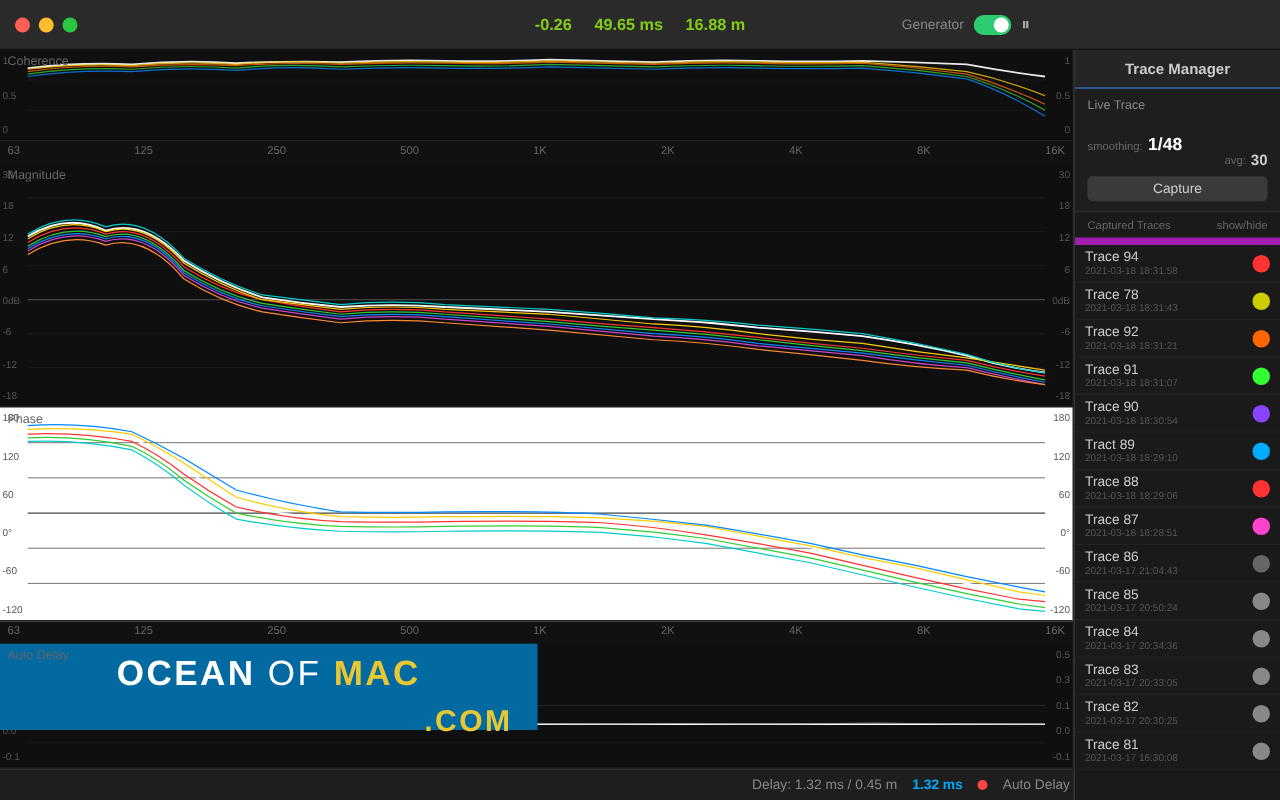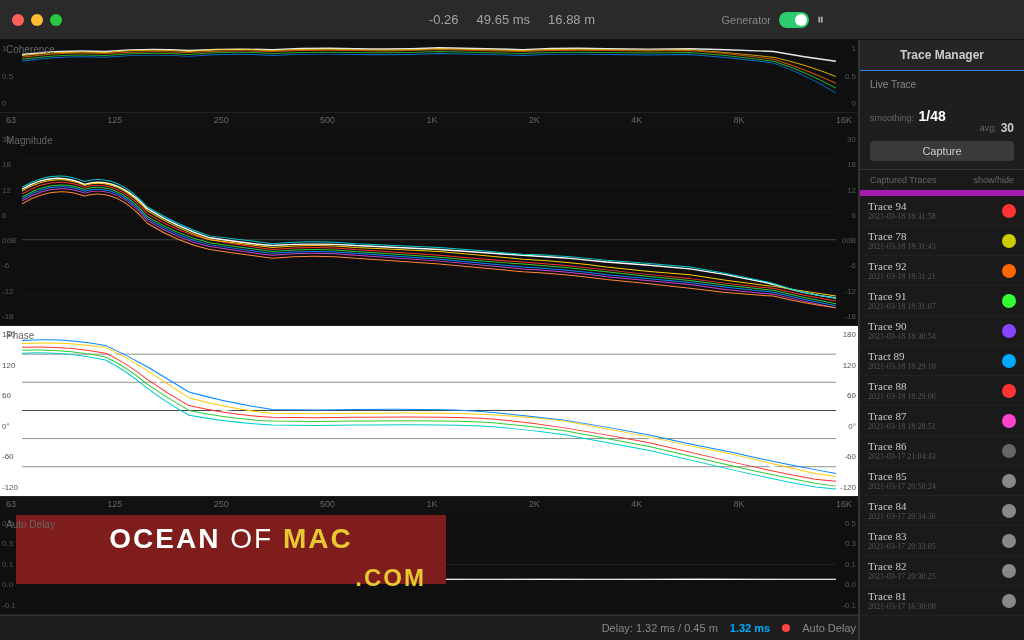--- a/index.html
+++ b/index.html
@@ -35,22 +35,22 @@
       height: 12px;
       border-radius: 50%;
     }
     .tl-red { background: #ff5f57; }
     .tl-yellow { background: #febc2e; }
     .tl-green { background: #28c840; }
     .titlebar-info {
       display: flex;
       gap: 18px;
       font-size: 13px;
-      color: #a3a3a3;
-      font-weight: 400;
+      color: #84cc16;
+      font-weight: 700;
     }
     .titlebar-right {
       position: absolute;
       right: 200px;
       display: flex;
       align-items: center;
       gap: 8px;
       font-size: 12px;
       color: #aaa;
     }
@@ -312,21 +312,20 @@
       background: #1a1a1a;
     }
 
     .trace-item {
       display: flex;
       align-items: center;
       padding: 4px 8px;
       border-bottom: 1px solid #222;
       cursor: pointer;
       justify-content: space-between;
-      font-family: Liberation Serif, serif;
     }
 
     .trace-info {
       flex: 1;
     }
 
     .trace-name {
       font-size: 11px;
       color: #ccc;
       font-weight: 500;
@@ -343,24 +342,24 @@
       border-radius: 50%;
       border: none;
       cursor: pointer;
       flex-shrink: 0;
     }
 
     
     .watermark {
       position: absolute;
       bottom: 30px;
-      left: 16px;
+      left: 0;
       width: 430px;
       height: 90px;
-      background: #7f1d1d;
+      background: #0369a1;
       display: flex;
       align-items: center;
       justify-content: center;
       font-size: 28px;
       font-weight: 900;
       letter-spacing: 2px;
     }
 
     .wm-ocean { color: #fff; }
     .wm-of { color: #fff; font-weight: 400; }

